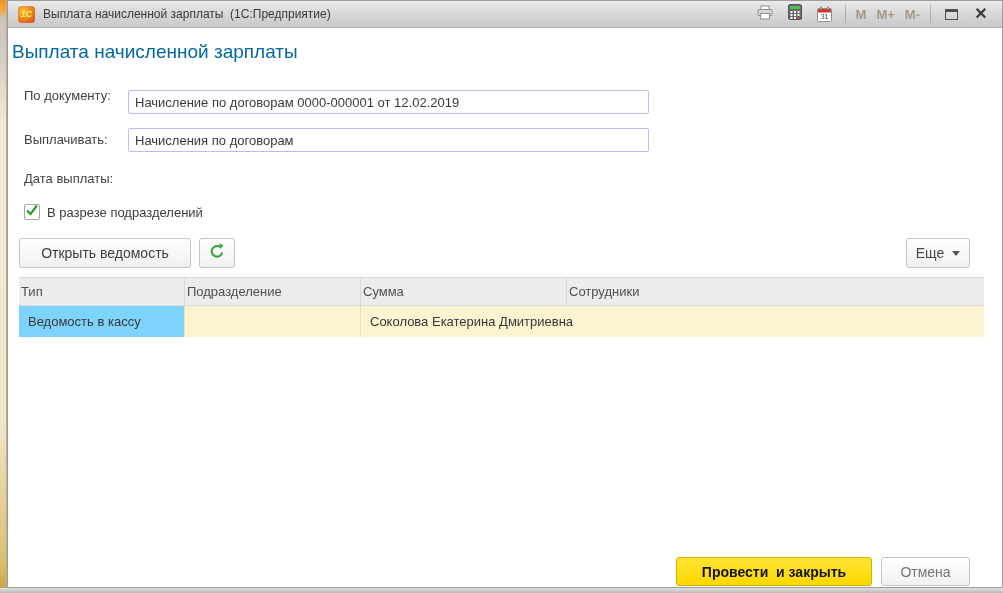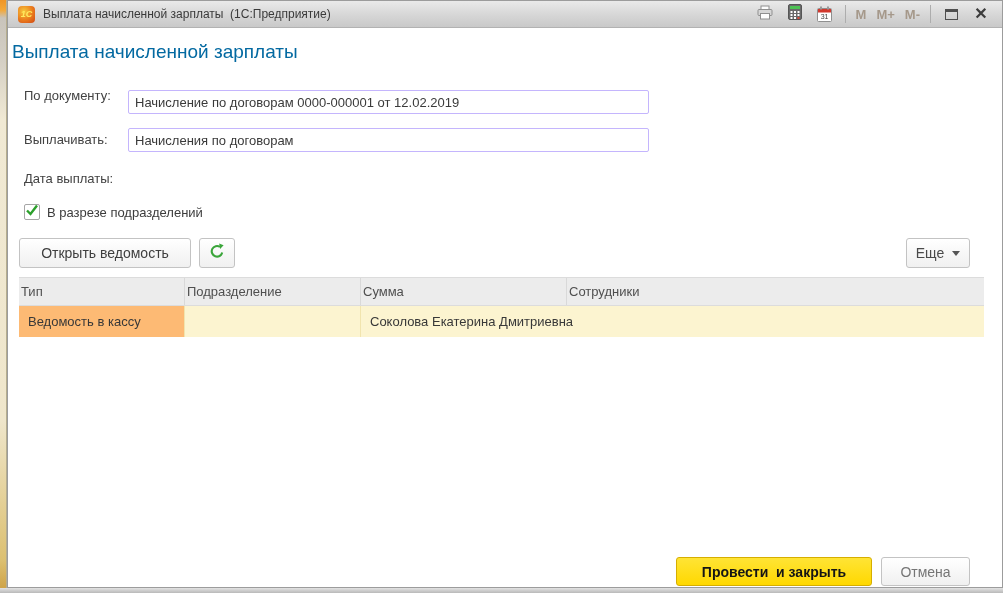--- a/index.html
+++ b/index.html
@@ -66,21 +66,21 @@
   .caret { width:0; height:0; border-left:4px solid transparent; border-right:4px solid transparent; border-top:5px solid #555; }
 
   
   .grid { position:absolute; left:11px; right:18px; top:276px; }
   .grid-head { display:flex; height:29px; background:#ececec; border-top:1px solid #dcdcdc; border-bottom:1px solid #dcdcdc; }
   .hcell { font-size:13px; color:#4f4f4f; display:flex; align-items:center; padding:0 2px; border-right:1px solid #d9d9d9; }
   .hcell:last-child { border-right:none; }
   .grid-row { display:flex; height:31px; background:#fcf4d0; }
   .dcell { font-size:13px; color:#383838; display:flex; align-items:center; padding:0 9px; border-right:1px solid #f1e4ae; }
   .dcell:last-child { border-right:none; }
-  .cell-selected { background:#fdba74; }
+  .cell-selected { background:#7dd3fc; }
   .col-type { width:166px; } .col-dept { width:176px;text-align:center; } .col-sum { width:206px; justify-content:flex-end; } .col-emp { flex:1; }
 
   
   .submit-btn { position:absolute; right:130px; top:556px; width:196px; height:29px;
     background:linear-gradient(180deg,#ffe435,#ffd800); border:1px solid #d6ae00; border-radius:3px;
     font-weight:bold; font-size:14px; color:#151515; white-space:pre; }
   .cancel-btn { position:absolute; right:32px; top:556px; width:89px; height:29px; color:#757575; font-size:14px; }
 </style>
 </head>
 <body>

